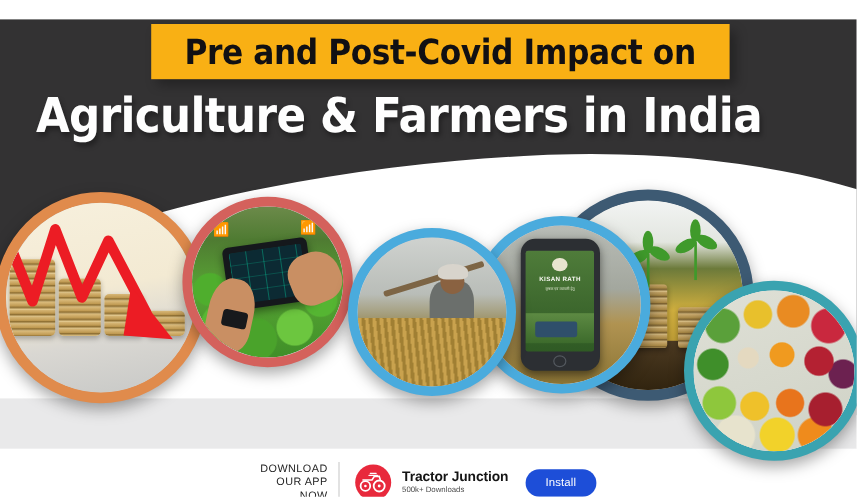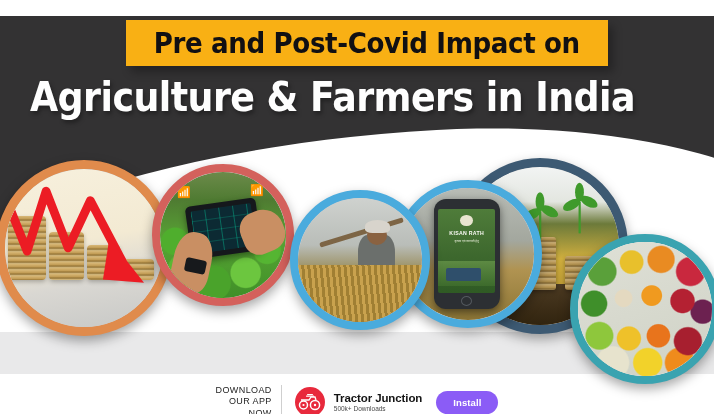--- a/index.html
+++ b/index.html
@@ -216,22 +216,22 @@
   .divider { width:1px; height:34px; background:#cfcfcf; }
   .tj-logo {
     width:30px; height:30px; border-radius:50%; background:#e8293c;
     margin-left:13px; position:relative; flex:0 0 auto;
   }
   .tj-logo svg { position:absolute; left:3px; top:6px; }
   .tj-meta { margin-left:9px; }
   .tj-name { font-size:11.5px; font-weight:bold; color:#141414; letter-spacing:-.1px; }
   .tj-dl { font-size:6.5px; color:#4a4a4a; margin-top:1px; }
   .install-btn {
-    margin-left:14px; background:#8b5cf6; color:#ffffff;
-    font-size:9.5px; font-weight:bold; border-radius:13px;
+    margin-left:14px; background:#1d4ed8; color:#ffffff;
+    font-size:9.5px; font-weight:normal; border-radius:13px;
     padding:6px 17px; border:none; cursor:pointer; letter-spacing:.1px;
   }
 </style>
 </head>
 <body>
 
 <div class="banner">
 
   <div class="bg-dark"></div>
   <div class="bg-white-sweep"></div>

